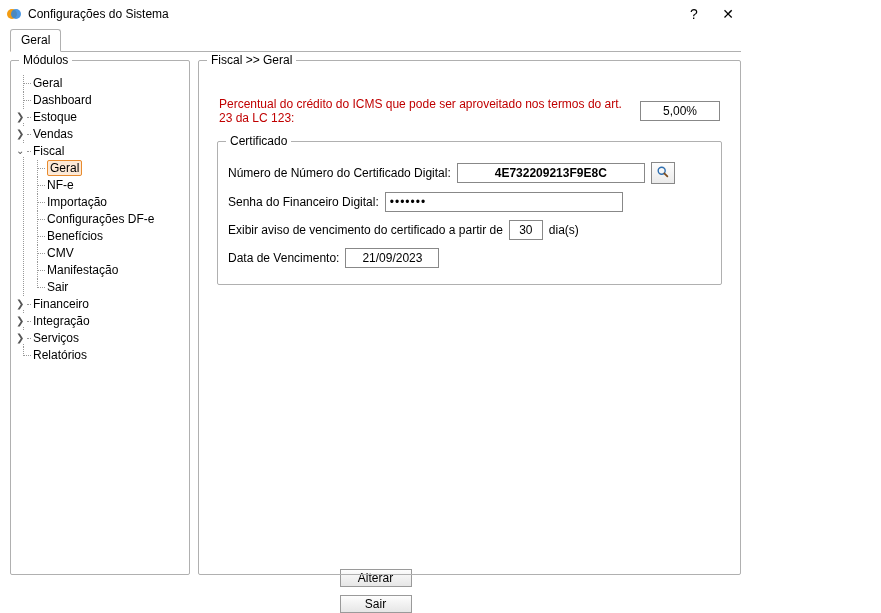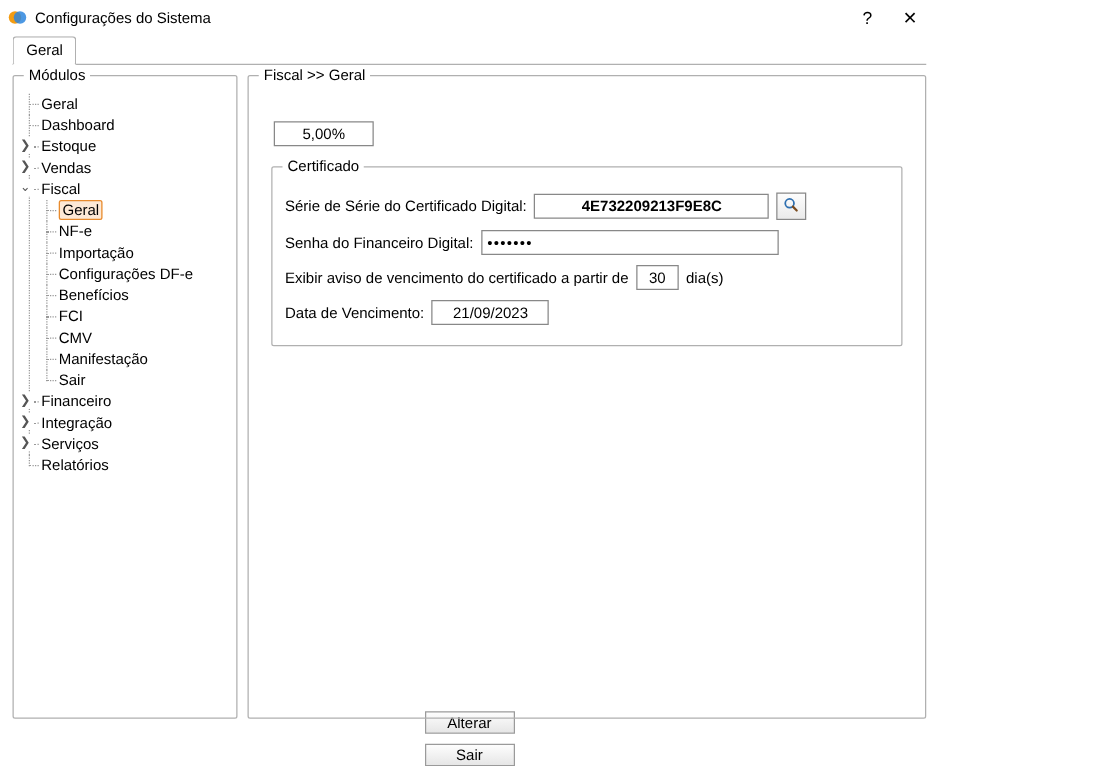--- a/index.html
+++ b/index.html
@@ -224,46 +224,46 @@
         <li><span class="label">Dashboard</span></li>
         <li class="has-expander"><span class="expander">❯</span><span class="label">Estoque</span></li>
         <li class="has-expander"><span class="expander">❯</span><span class="label">Vendas</span></li>
         <li class="has-expander"><span class="expander">⌄</span><span class="label">Fiscal</span>
           <ul>
             <li><span class="label selected">Geral</span></li>
             <li><span class="label">NF-e</span></li>
             <li><span class="label">Importação</span></li>
             <li><span class="label">Configurações DF-e</span></li>
             <li><span class="label">Benefícios</span></li>
-            <li><span class="label">FCI</span></li>
             <li><span class="label">CMV</span></li>
             <li><span class="label">Manifestação</span></li>
             <li><span class="label">Sair</span></li>
           </ul>
         </li>
         <li class="has-expander"><span class="expander">❯</span><span class="label">Financeiro</span></li>
         <li class="has-expander"><span class="expander">❯</span><span class="label">Integração</span></li>
         <li class="has-expander"><span class="expander">❯</span><span class="label">Serviços</span></li>
         <li><span class="label">Relatórios</span></li>
       </ul>
     </div>
 
     <div class="groupbox main-panel">
       <span class="breadcrumb">Fiscal &gt;&gt; Geral</span>
       <div class="main-inner">
 
         <div class="row-red">
+          <span class="lbl">Percentual do crédito do ICMS que pode ser aproveitado nos termos do art. 23 da LC 123:</span>
           <input type="text" value="5,00%" style="">
         </div>
 
         <div class="groupbox cert-box">
           <span class="legend">Certificado</span>
 
           <div class="form-row">
-            <span class="lbl">Série de Série do Certificado Digital:</span>
+            <span class="lbl">Número de Número do Certificado Digital:</span>
             <input class="serial" type="text" value="4E732209213F9E8C" style="">
             <span class="icon-btn">
               <span>
                 <svg viewBox="0 0 16 16">
                     <circle cx="6.5" cy="6.5" r="4" fill="none" stroke="#2e6fb0" stroke-width="1.6"></circle>
                     <line x1="9.5" y1="9.5" x2="13" y2="13" stroke="#7a4b1e" stroke-width="2" stroke-linecap="round"></line>
                   </svg>
               </span>
             </span>
           </div>

